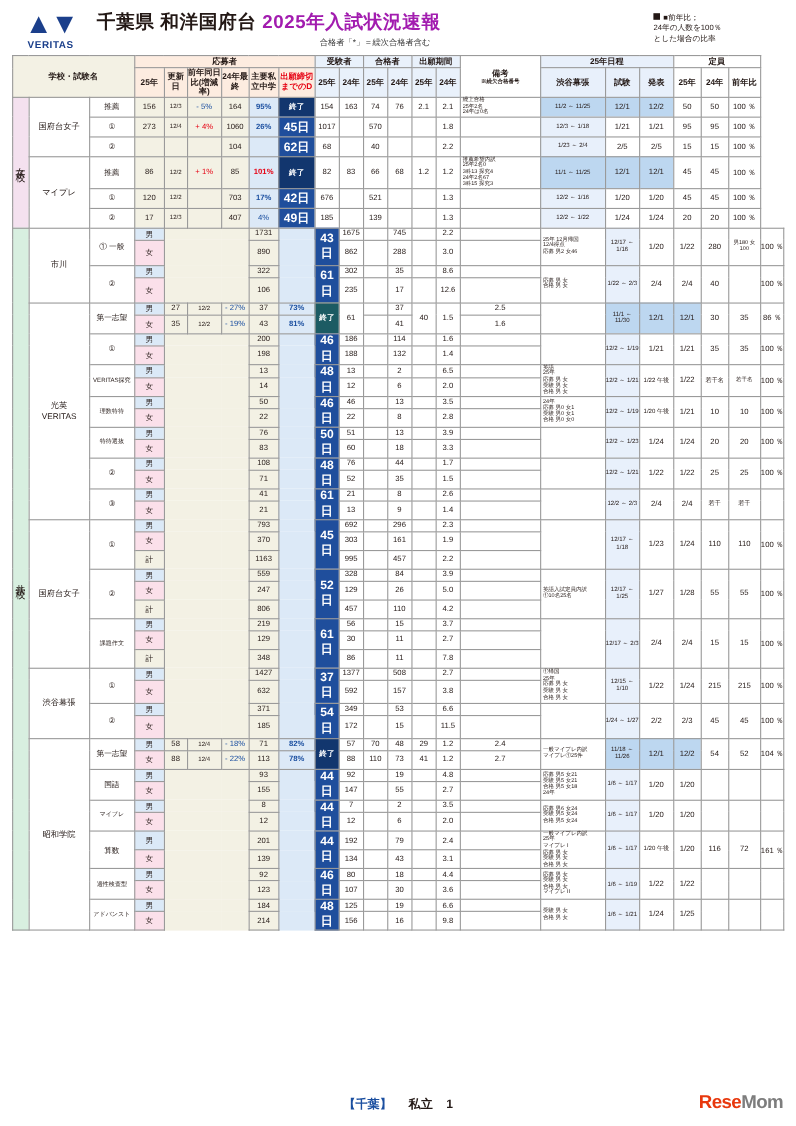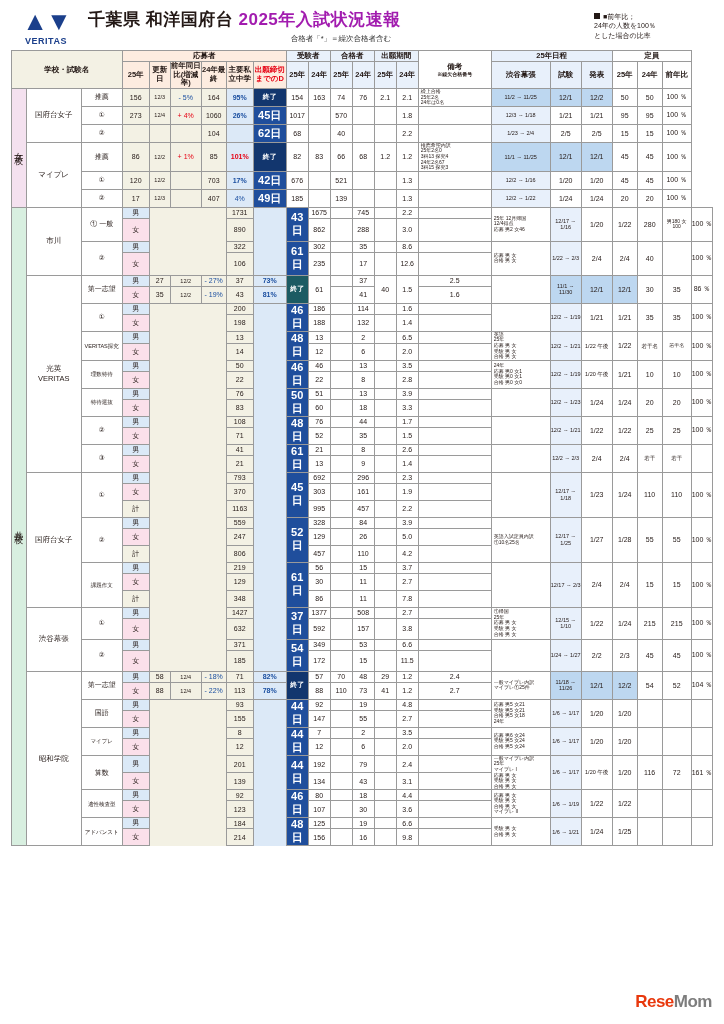--- a/index.html
+++ b/index.html
@@ -1085,17 +1085,24 @@
           <td></td>
       <td>16</td>
           <td></td>
       <td>9.8</td>
           <td></td>
     </tr>
   </tbody>
     </table>
 
   <div class="footer">
+    <div class="fcenter">
+      <span class="br">【千葉】</span>
+      &nbsp;&nbsp;&nbsp;
+      <span>私立</span>
+      &nbsp;&nbsp;
+      <span>1</span>
+    </div>
     <div class="reseMom">
       <span>Rese</span><span class="m">Mom</span>
     </div>
   </div>
 </div>
 
 </body></html>

